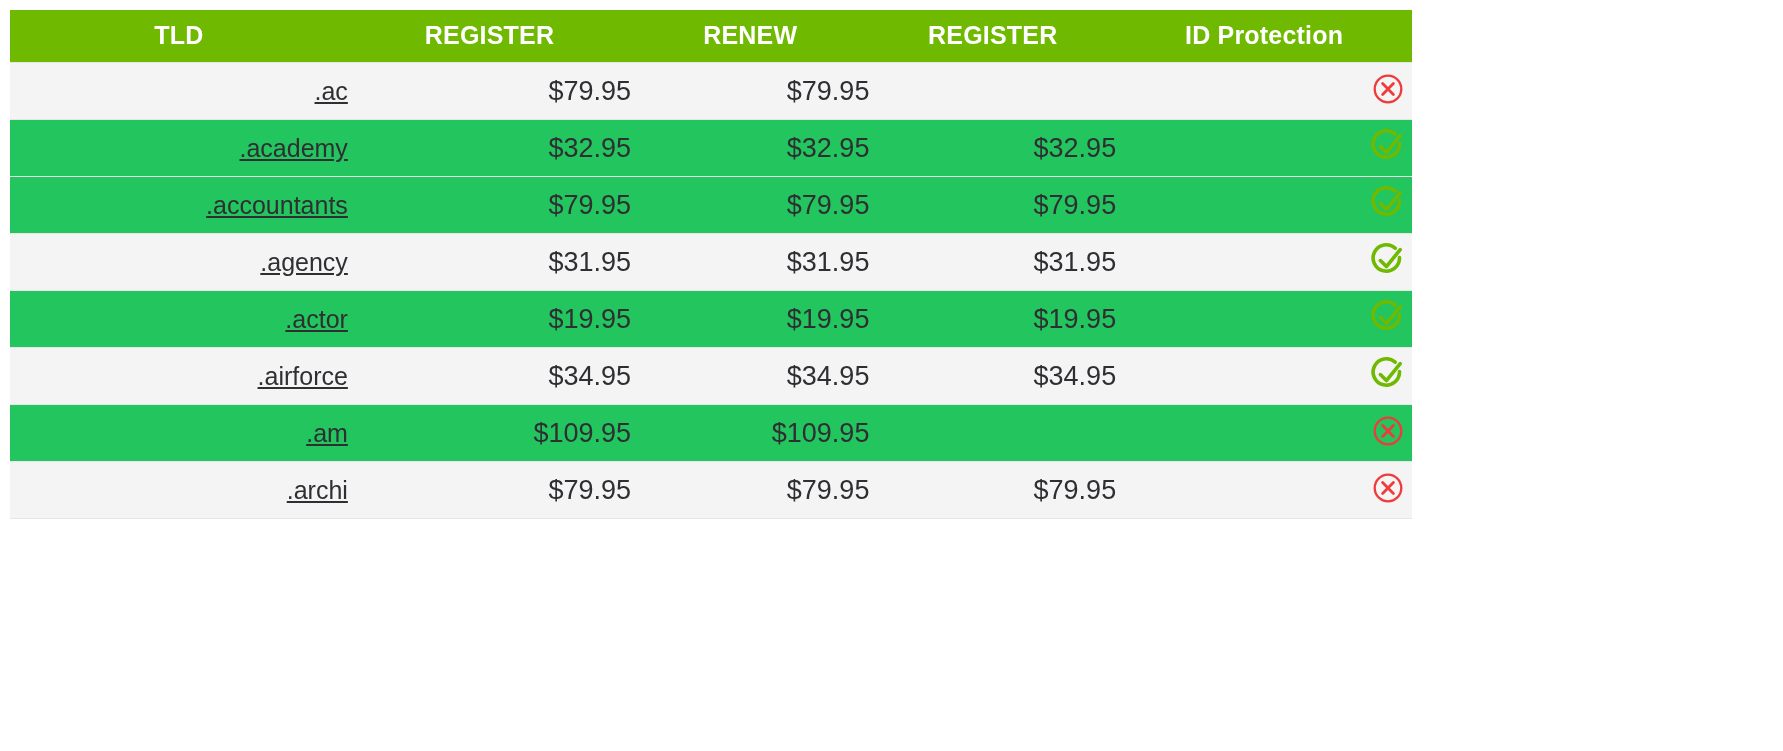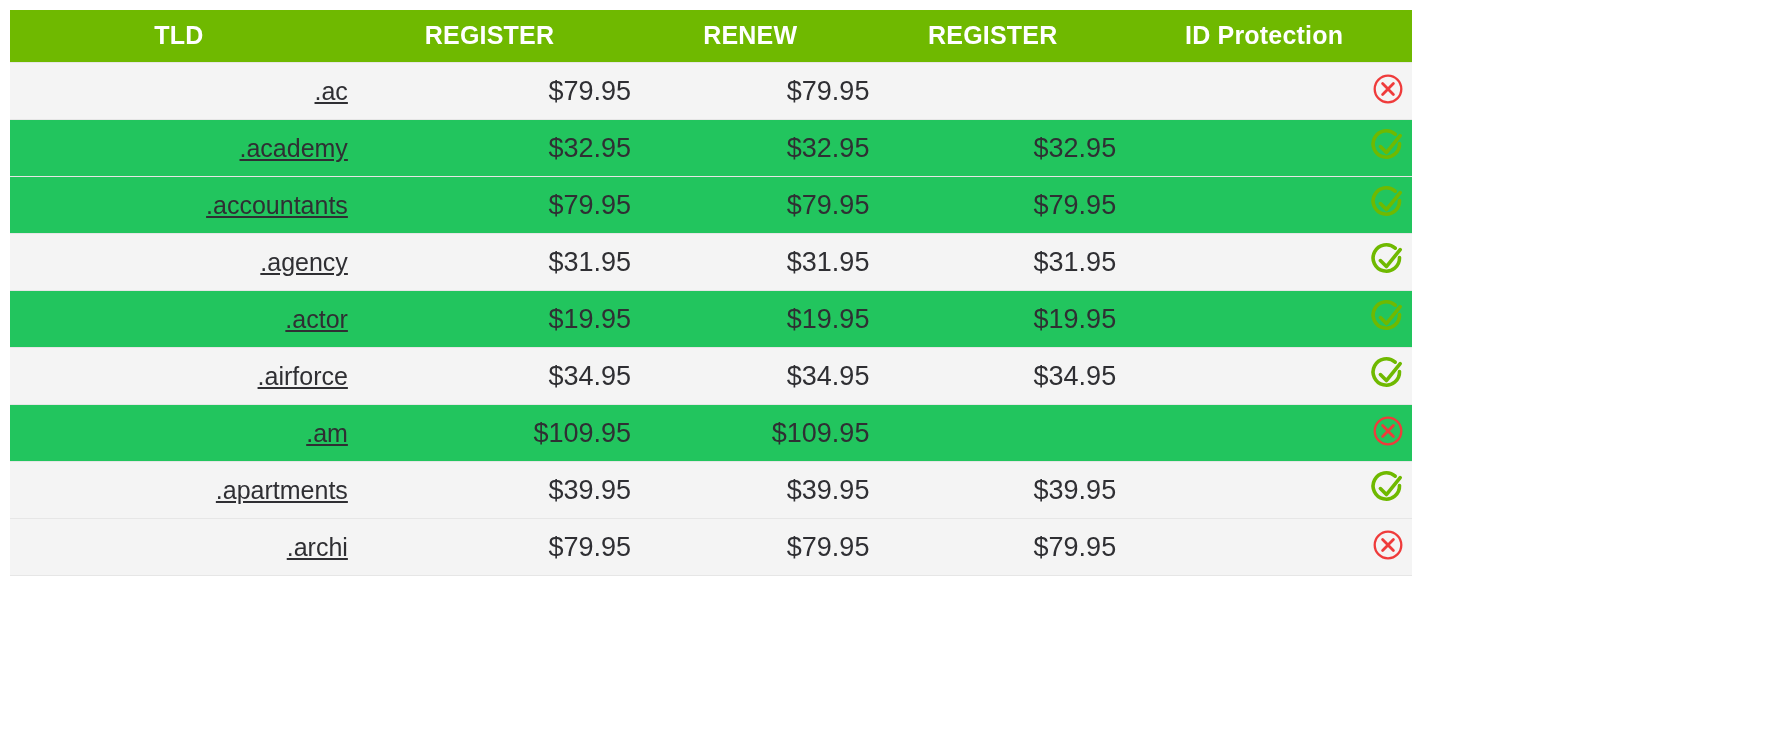--- a/index.html
+++ b/index.html
@@ -195,32 +195,20 @@
           <td><span class="price">$109.95</span></td>
           <td><span class="price"></span></td>
           <td><span class="icon-wrap">
               <svg width="48" height="48" viewBox="0 0 48 48" aria-hidden="true">
                 <circle cx="24" cy="24" r="13.3" fill="none" stroke="#ef3b3b" stroke-width="2.3"></circle>
                 <path d="M18.6 18.6 L29.4 29.4 M29.4 18.6 L18.6 29.4" fill="none" stroke="#ef3b3b" stroke-width="2.8" stroke-linecap="round"></path>
               </svg>
             </span></td>
         </tr>
         <tr class="odd">
-          <td><span class="tld-link">.apartments</span></td>
-          <td><span class="price">$39.95</span></td>
-          <td><span class="price">$39.95</span></td>
-          <td><span class="price">$39.95</span></td>
-          <td><span class="icon-wrap">
-              <svg width="48" height="48" viewBox="0 0 48 48" aria-hidden="true">
-                <path d="M35.5 21.5 A13.2 13.2 0 1 1 31.2 12.2" fill="none" stroke="#6fb900" stroke-width="3.6" stroke-linecap="round"></path>
-                <path d="M16.4 24.6 L22.4 30.6 L36.2 13.6" fill="none" stroke="#6fb900" stroke-width="3.6" stroke-linecap="round" stroke-linejoin="round"></path>
-              </svg>
-            </span></td>
-        </tr>
-        <tr class="odd">
           <td><span class="tld-link">.archi</span></td>
           <td><span class="price">$79.95</span></td>
           <td><span class="price">$79.95</span></td>
           <td><span class="price">$79.95</span></td>
           <td><span class="icon-wrap">
               <svg width="48" height="48" viewBox="0 0 48 48" aria-hidden="true">
                 <circle cx="24" cy="24" r="13.3" fill="none" stroke="#ef3b3b" stroke-width="2.3"></circle>
                 <path d="M18.6 18.6 L29.4 29.4 M29.4 18.6 L18.6 29.4" fill="none" stroke="#ef3b3b" stroke-width="2.8" stroke-linecap="round"></path>
               </svg>
             </span></td>

